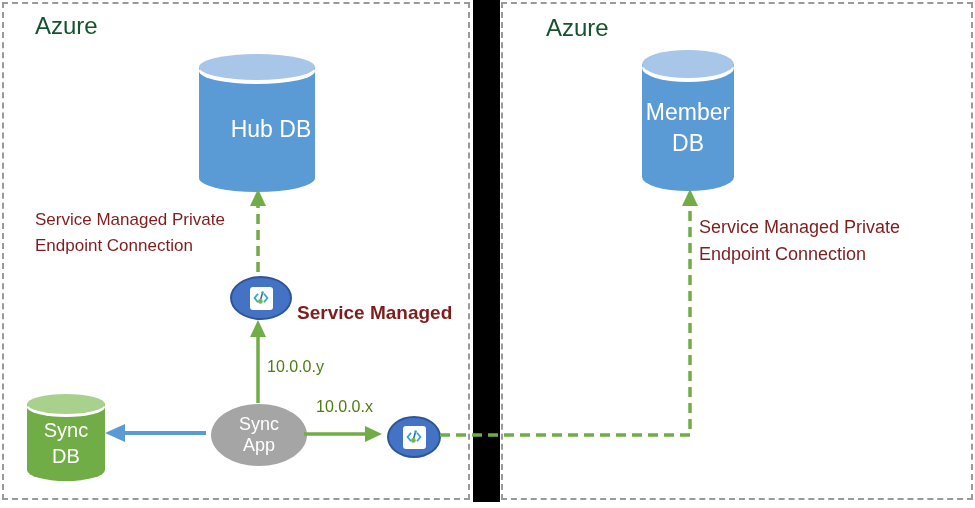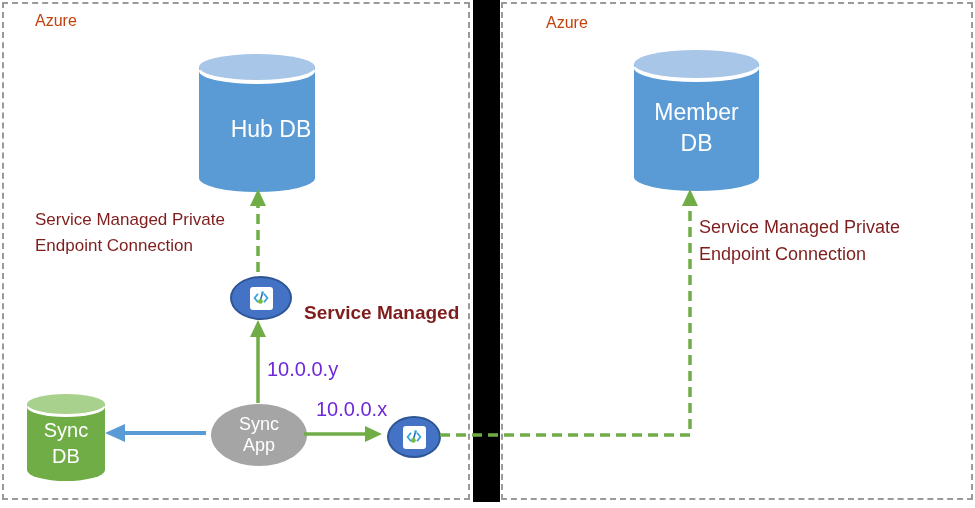--- a/index.html
+++ b/index.html
@@ -24,22 +24,22 @@
 
   .boundary-bar {
     position: absolute;
     left: 473px; top: 0; width: 27px; height: 502px;
     background: #000;
     z-index: 5;
   }
 
   .region-title {
     position: absolute;
-    font-size: 16px;
-    color: #c2410c;
+    font-size: 24px;
+    color: #14532d;
     white-space: nowrap;
   }
 
   
   .cylinder { position: absolute; }
   .cyl-top {
     position: absolute; left: 0; right: 0; top: 0;
     border-radius: 50%;
     z-index: 2;
     box-shadow: 0 4px 0 #fff;
@@ -50,21 +50,21 @@
     align-items: center; justify-content: center;
     color: #fff;
     text-align: center;
   }
   .cyl-label-line { display: block; white-space: nowrap; }
 
   .hub-db  { left: 195px; top: 50px; width: 116px; height: 138px; }
   .hub-db .cyl-top  { height: 26px; background: #A8C6E8; }
   .hub-db .cyl-body { top: 13px; background: #5B9BD5; border-radius: 0 0 50% 50% / 0 0 14px 14px; font-size: 23px; padding-left: 28px; }
 
-  .member-db { left: 131px; top: 46px; width: 125px; height: 141px; }
+  .member-db { left: 139px; top: 46px; width: 92px; height: 141px; }
   .member-db .cyl-top  { height: 28px; background: #A8C6E8; }
   .member-db .cyl-body { top: 14px; background: #5B9BD5; border-radius: 0 0 50% 50% / 0 0 14px 14px; font-size: 23px; line-height: 31px; }
 
   .sync-db { left: 23px; top: 390px; width: 78px; height: 87px; }
   .sync-db .cyl-top  { height: 20px; background: #A9D18E; box-shadow: 0 3px 0 #fff; }
   .sync-db .cyl-body { top: 10px; background: #70AD47; border-radius: 0 0 50% 50% / 0 0 11px 11px; font-size: 20px; line-height: 26px; }
 
   
   .pe-ellipse {
     position: absolute;
@@ -97,22 +97,22 @@
   
   .note {
     position: absolute;
     font-size: 17px;
     line-height: 26px;
     color: #7f1d1d;
   }
   .note .line { display: block; white-space: nowrap; }
   .conn-label-left  { left: 31px;  top: 203px; }
   .conn-label-right { left: 196px; top: 210px; font-size: 18px; line-height: 27px; }
-  .endpoints-title  { left: 300px; top: 296px; font-size: 19px; font-weight: bold; line-height: 26px; }
-  .ip-label { position: absolute; font-size: 20px; color: #6d28d9; white-space: nowrap; }
+  .endpoints-title  { left: 293px; top: 296px; font-size: 19px; font-weight: bold; line-height: 26px; }
+  .ip-label { position: absolute; font-size: 16px; color: #4d7c0f; white-space: nowrap; }
   .ip-y { left: 263px; top: 354px; }
   .ip-x { left: 312px; top: 394px; }
 
   .connectors {
     position: absolute; inset: 0;
     z-index: 10;
     pointer-events: none;
   }
 </style>
 </head>

